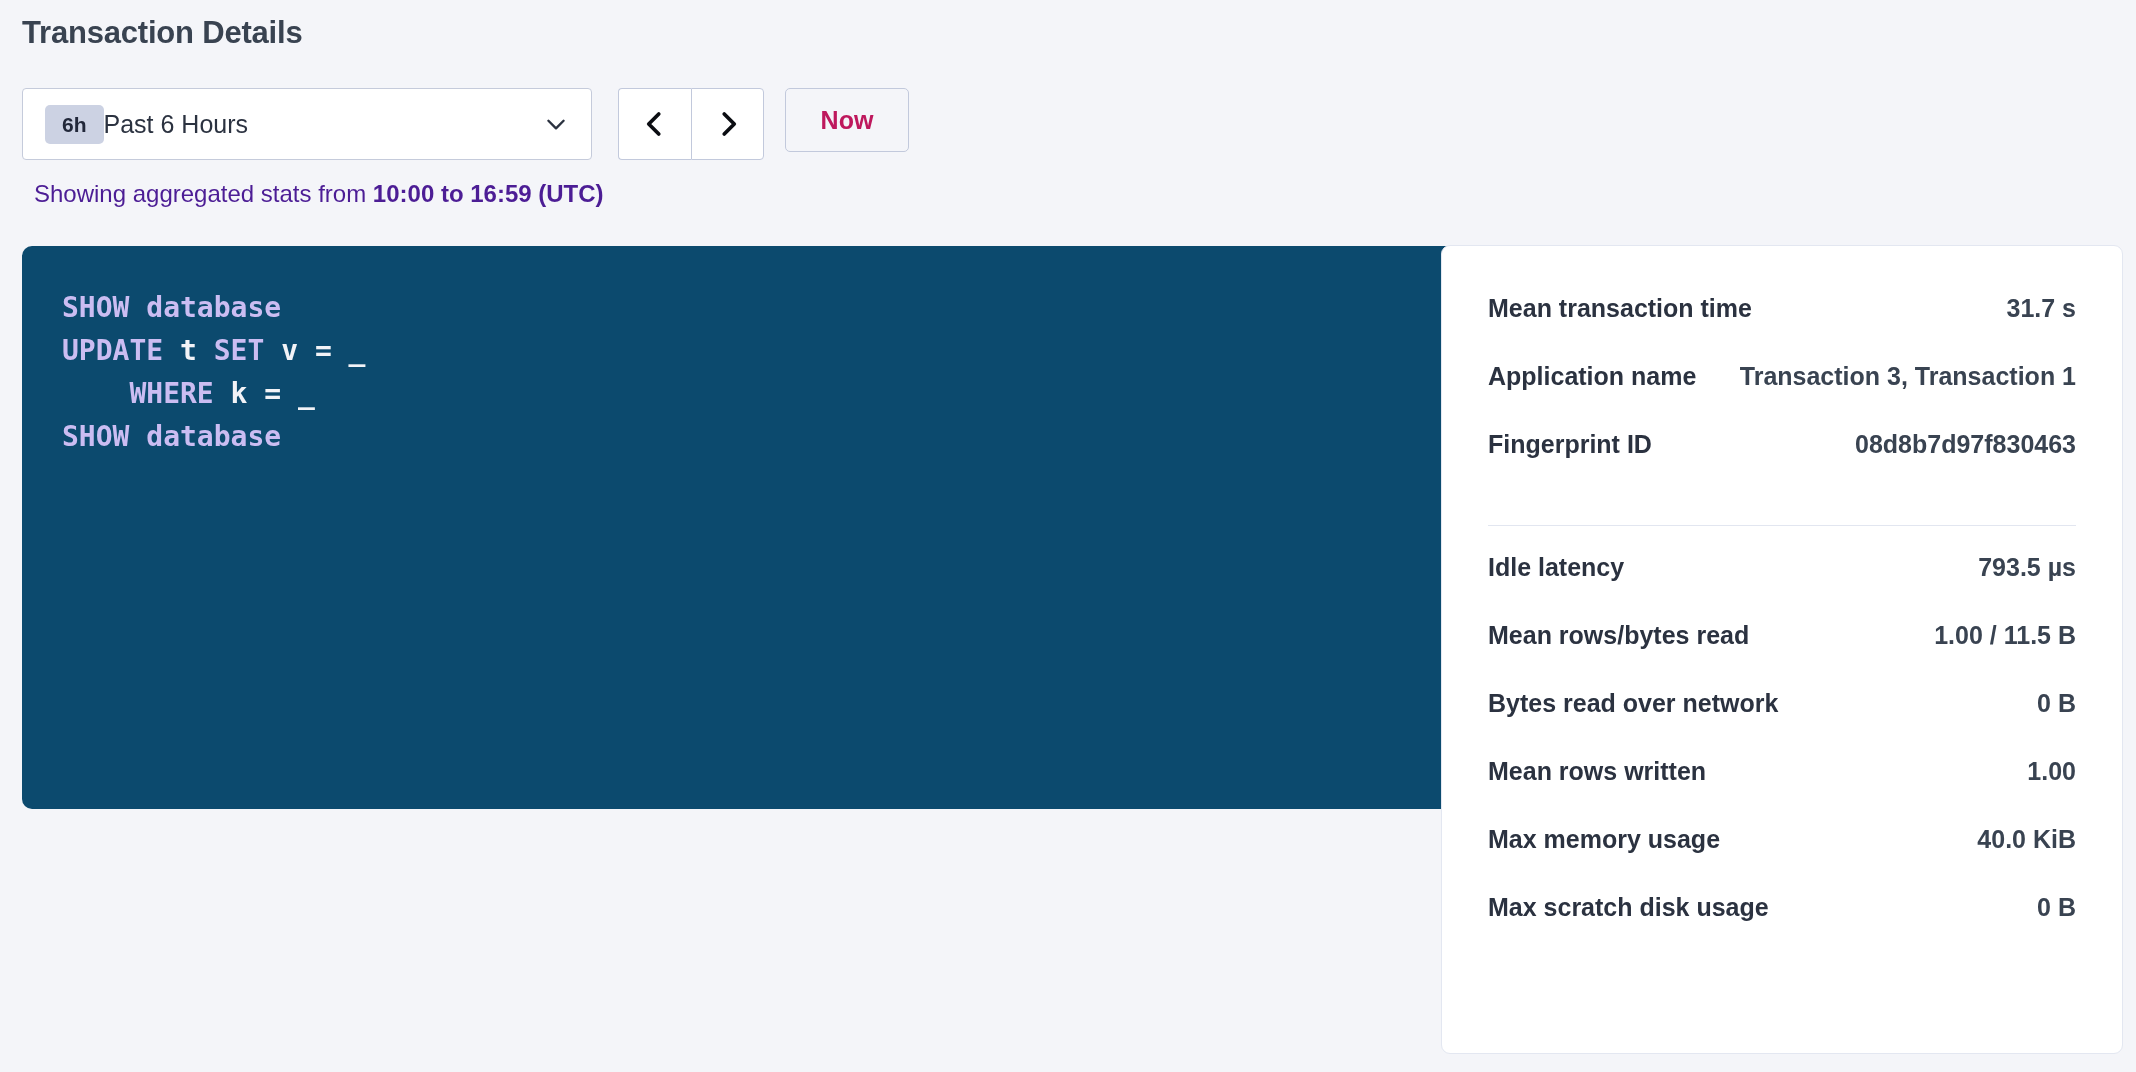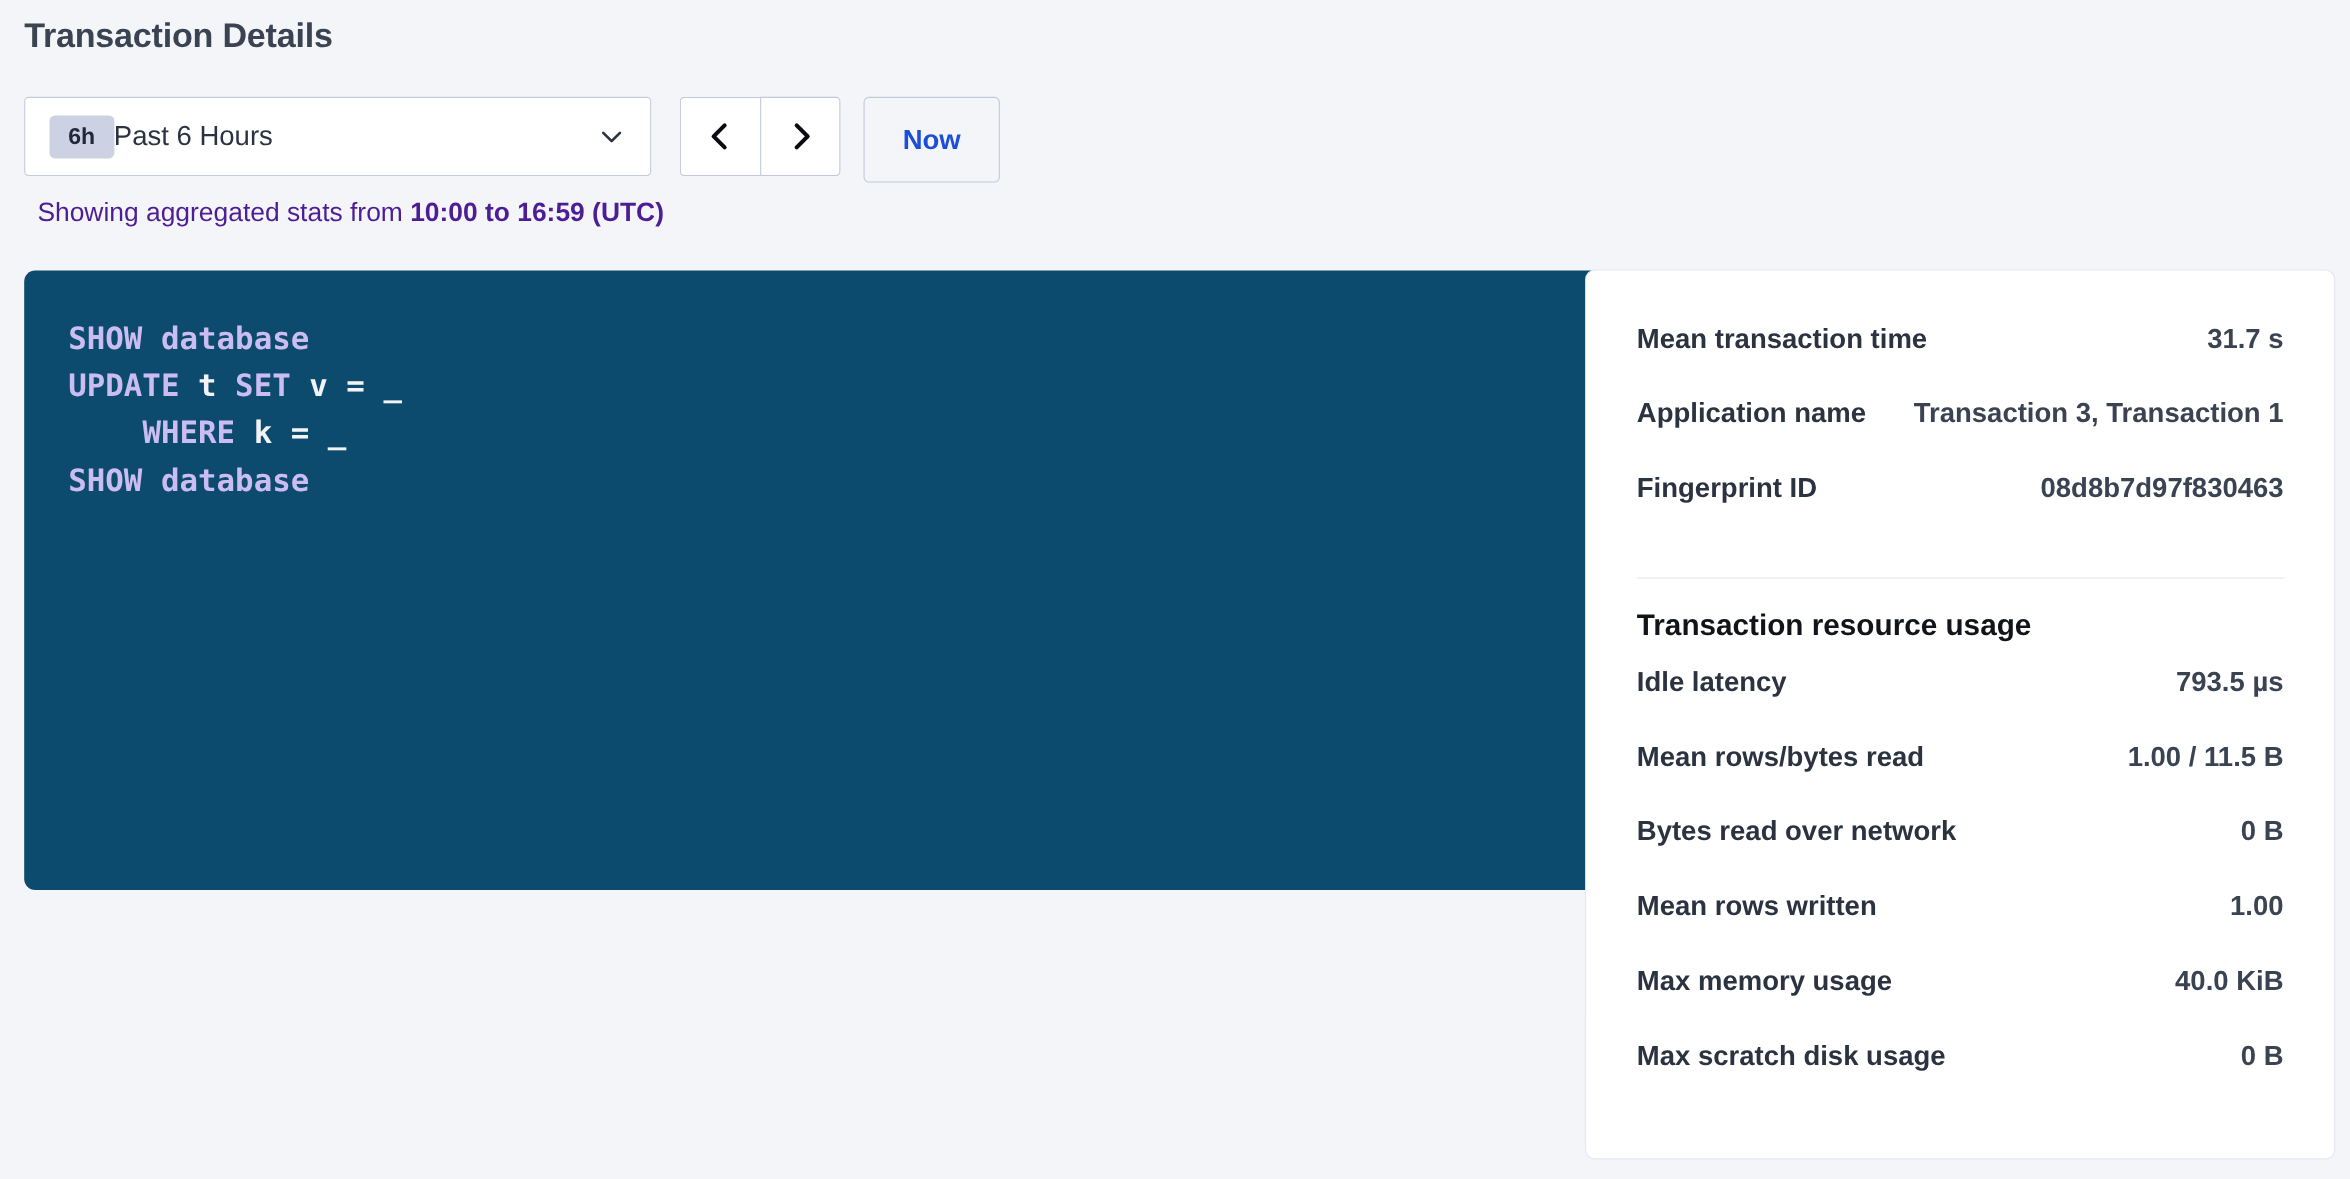--- a/index.html
+++ b/index.html
@@ -103,29 +103,29 @@
   }
 
   .nav-btn.next {
     border-radius: 0 4px 4px 0;
   }
 
   .nav-btn svg { display: block; }
 
   .now-btn {
     margin-left: 21px;
-    height: 78px;
+    height: 64px;
     min-width: 124px;
     background: transparent;
     border: 1px solid #c2c9dc;
     border-radius: 5px;
     font-family: "Liberation Sans", sans-serif;
     font-size: 25px;
     font-weight: bold;
-    color: #1d4ed8;
+    color: #be185d;
     cursor: pointer;
     padding: 0 24px;
   }
 
   .range-note {
     position: absolute;
     left: 34px;
     top: 180px;
     font-size: 24px;
     color: #4c1d95;
@@ -267,21 +267,20 @@
           <span class="stat-value">Transaction 3, Transaction 1</span>
         </div>
         <div class="stat-row">
           <span class="stat-label">Fingerprint ID</span>
           <span class="stat-value">08d8b7d97f830463</span>
         </div>
       </div>
 
     <div class="divider"></div>
 
-    <div class="section-title">Transaction resource usage</div>
 
     <div id="resource-rows">
         <div class="stat-row">
           <span class="stat-label">Idle latency</span>
           <span class="stat-value">793.5 µs</span>
         </div>
         <div class="stat-row">
           <span class="stat-label">Mean rows/bytes read</span>
           <span class="stat-value">1.00 / 11.5 B</span>
         </div>

